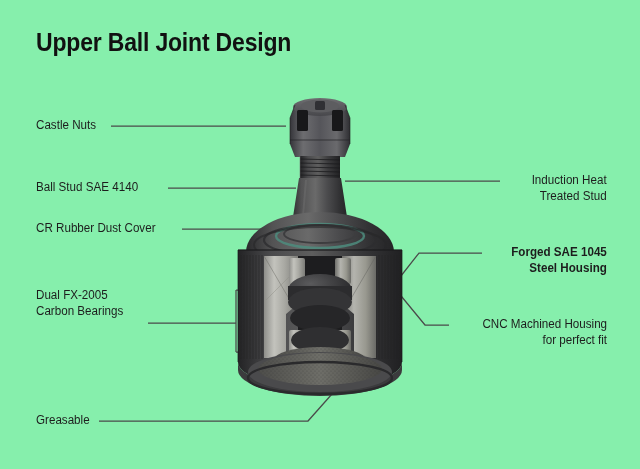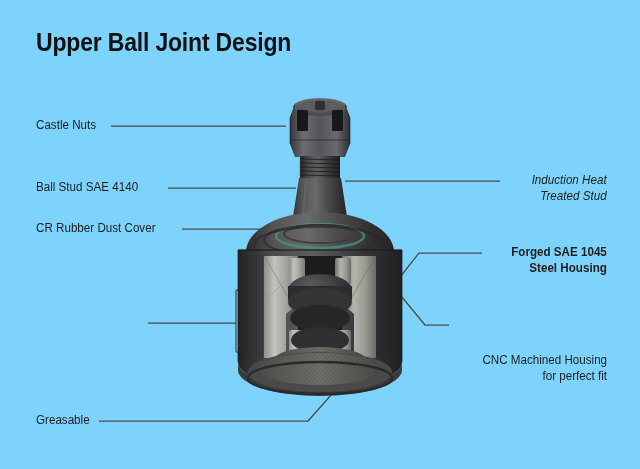--- a/index.html
+++ b/index.html
@@ -1,18 +1,18 @@
 <!DOCTYPE html>
 <html><head>
 <meta charset="utf-8">
 <style>
   html,body{margin:0;padding:0;background:#fff;}
   body{width:640px;height:469px;position:relative;overflow:hidden;
        font-family:"Liberation Sans","DejaVu Sans",sans-serif;color:#1b1b1b;}
-  #stage{position:absolute;inset:0;background:#7dd3fc;}
+  #stage{position:absolute;inset:0;background:#86efac;}
 
   .title{position:absolute;left:36px;top:28px;font-size:25px;font-weight:bold;
          letter-spacing:-0.2px;color:#111;transform:scaleX(0.92);transform-origin:left top;
          white-space:nowrap;}
 
   .lbl{position:absolute;font-size:12.5px;line-height:15.5px;color:#1d1d1d;
        transform:scaleX(0.93);transform-origin:left top;white-space:nowrap;}
   .lbl.r{transform-origin:right top;text-align:right;}
 
   svg.art{position:absolute;left:0;top:0;width:640px;height:469px;}
@@ -205,31 +205,35 @@
       </g>
     </g>
   </svg>
 
   <div class="lbl" style="left:36px;top:118px;">Castle Nuts</div>
 
   <div class="lbl" style="left:36px;top:180px;">Ball Stud SAE 4140</div>
 
   <div class="lbl" style="left:36px;top:221px;">CR Rubber Dust Cover</div>
 
+  <div style="position:absolute;left:36px;top:288px;">
+    <div class="lbl" style="position:relative;left:0;top:0;">Dual FX-2005</div>
+    <div class="lbl" style="position:relative;left:0;top:0;">Carbon Bearings</div>
+  </div>
 
   <div class="lbl" style="left:36px;top:413px;">Greasable</div>
 
-  <div style="position:absolute;right:33px;top:173px;text-align:right;font-style:italic;">
+  <div style="position:absolute;right:33px;top:173px;text-align:right;">
     <div class="lbl r" style="position:relative;right:0;top:0;">Induction Heat</div>
     <div class="lbl r" style="position:relative;right:0;top:0;">Treated Stud</div>
   </div>
 
   <div style="position:absolute;right:33px;top:245px;text-align:right;font-weight:bold;">
     <div class="lbl r" style="position:relative;right:0;top:0;">Forged SAE 1045</div>
     <div class="lbl r" style="position:relative;right:0;top:0;">Steel Housing</div>
   </div>
 
-  <div style="position:absolute;right:33px;top:317px;text-align:right;margin-top:36px;">
+  <div style="position:absolute;right:33px;top:317px;text-align:right;">
     <div class="lbl r" style="position:relative;right:0;top:0;">CNC Machined Housing</div>
     <div class="lbl r" style="position:relative;right:0;top:0;">for perfect fit</div>
   </div>
 
 </div>
 
 </body></html>

